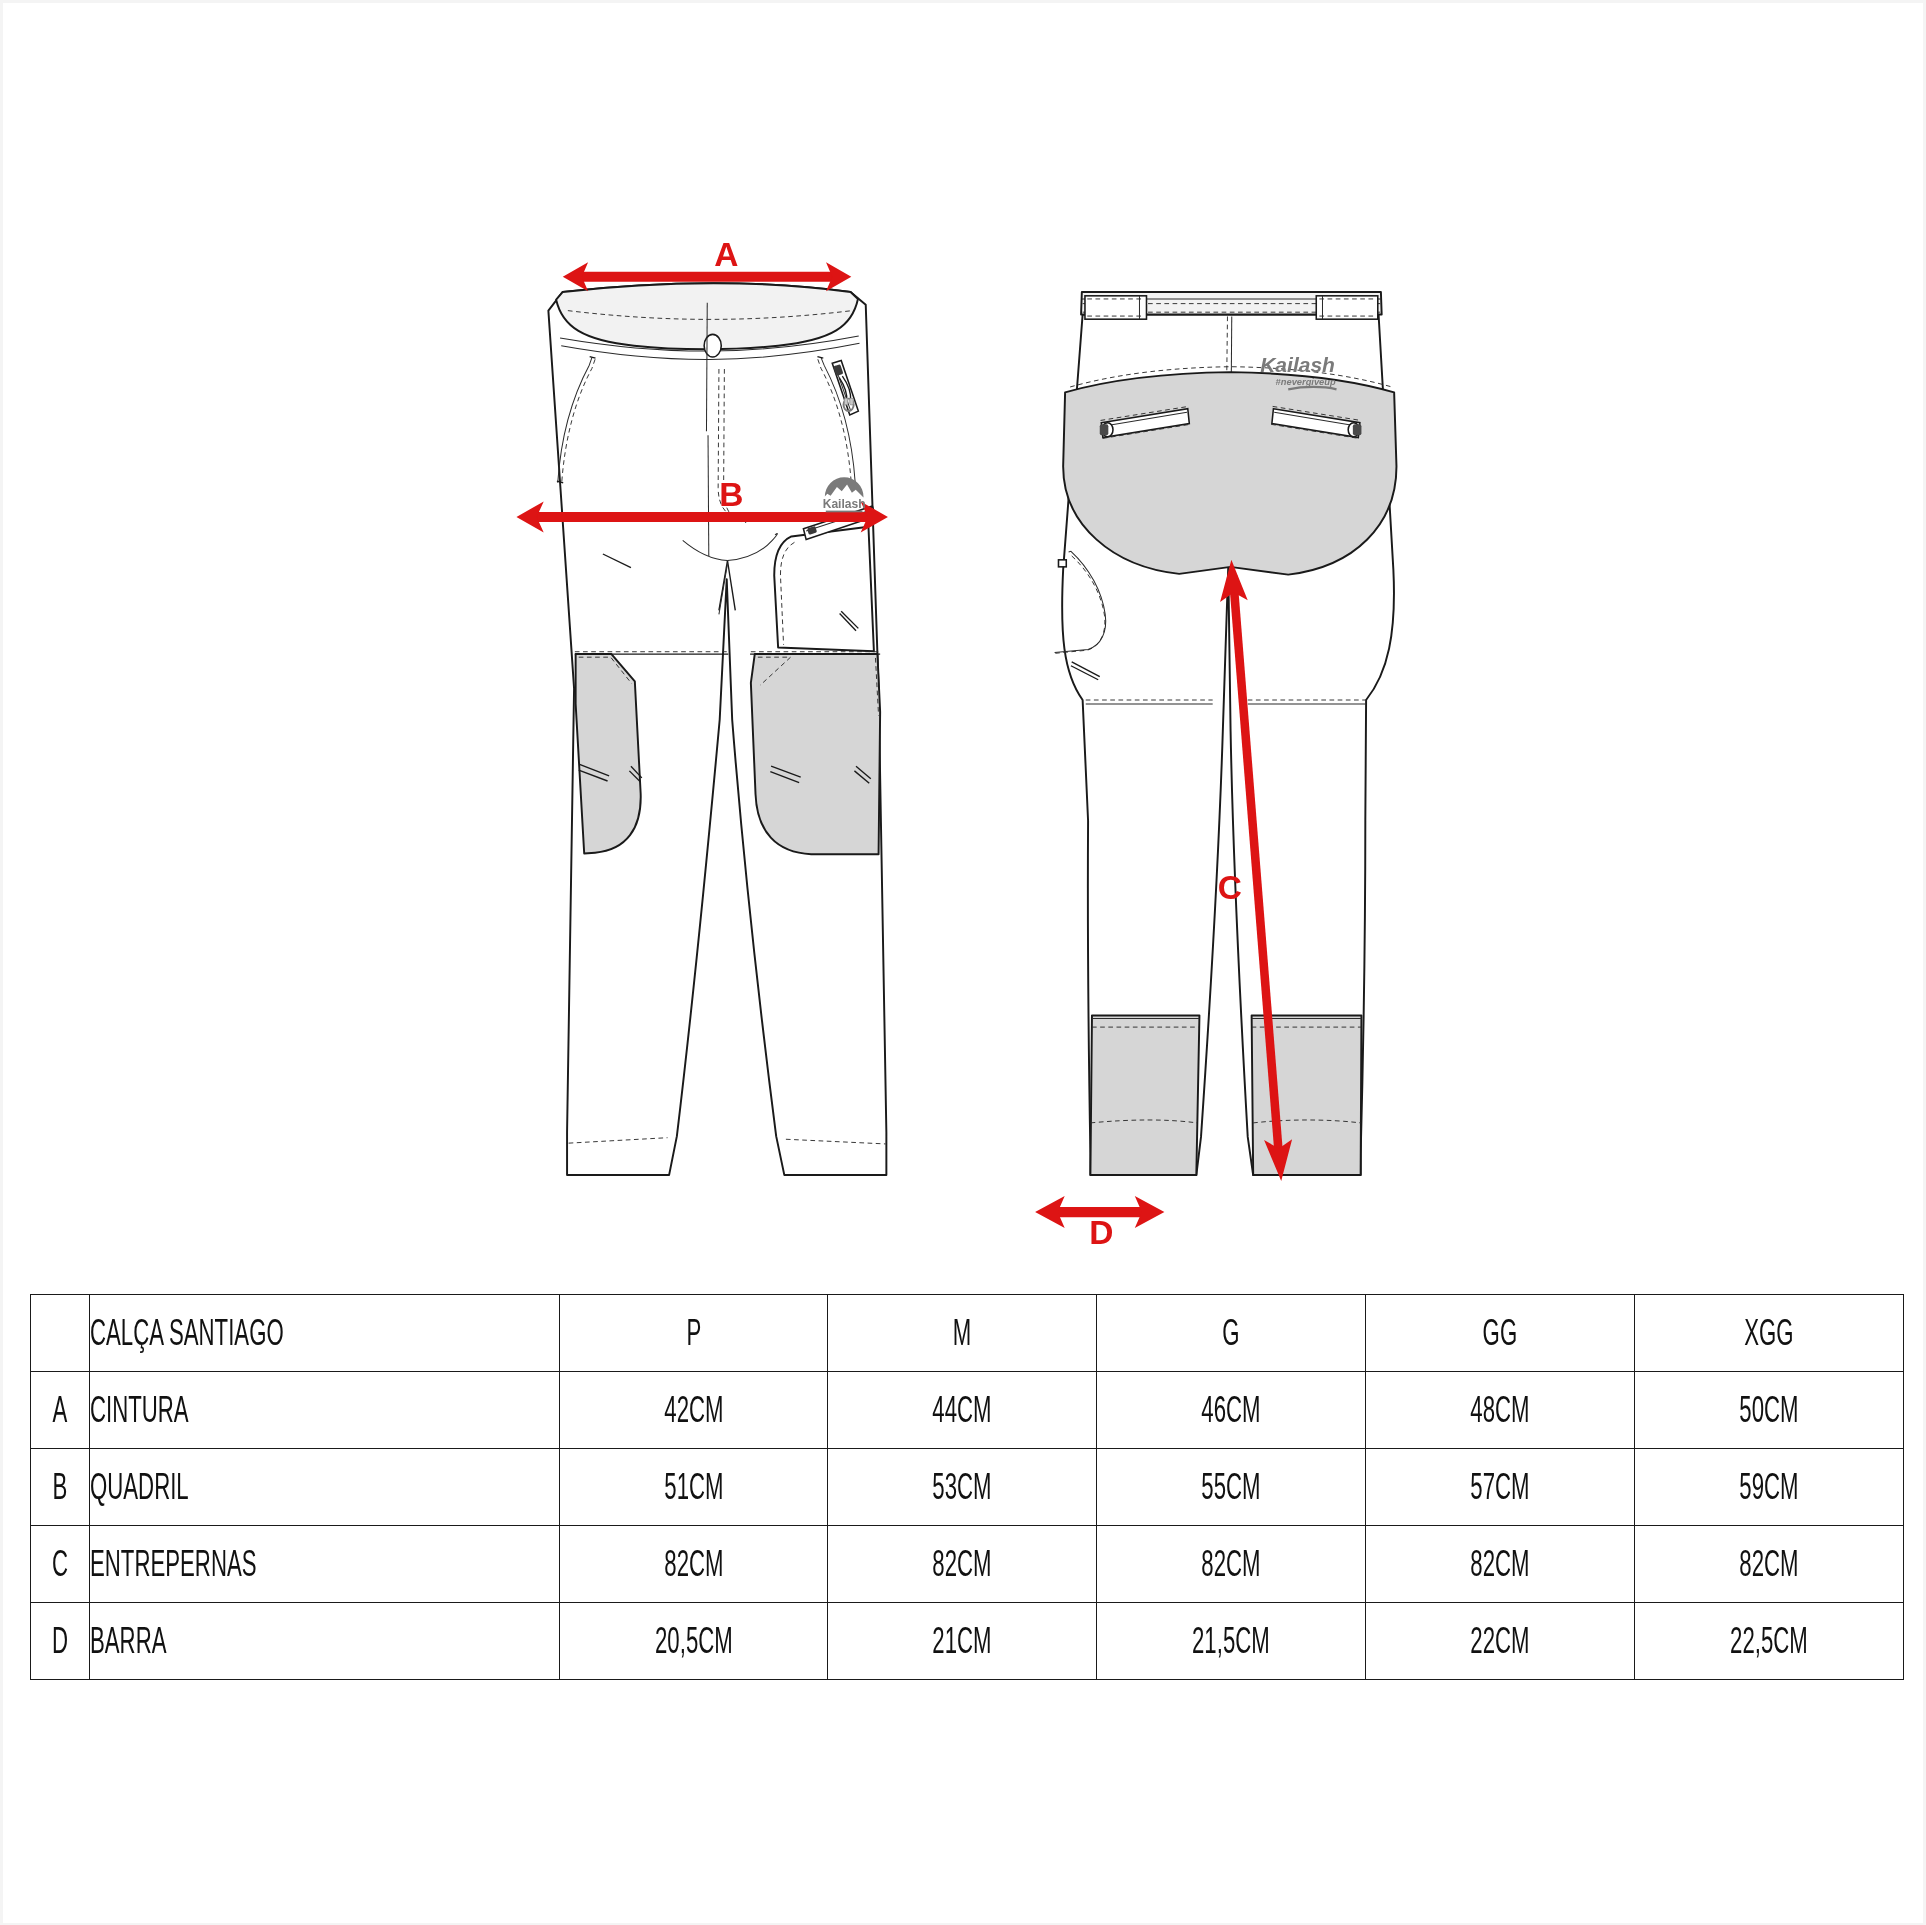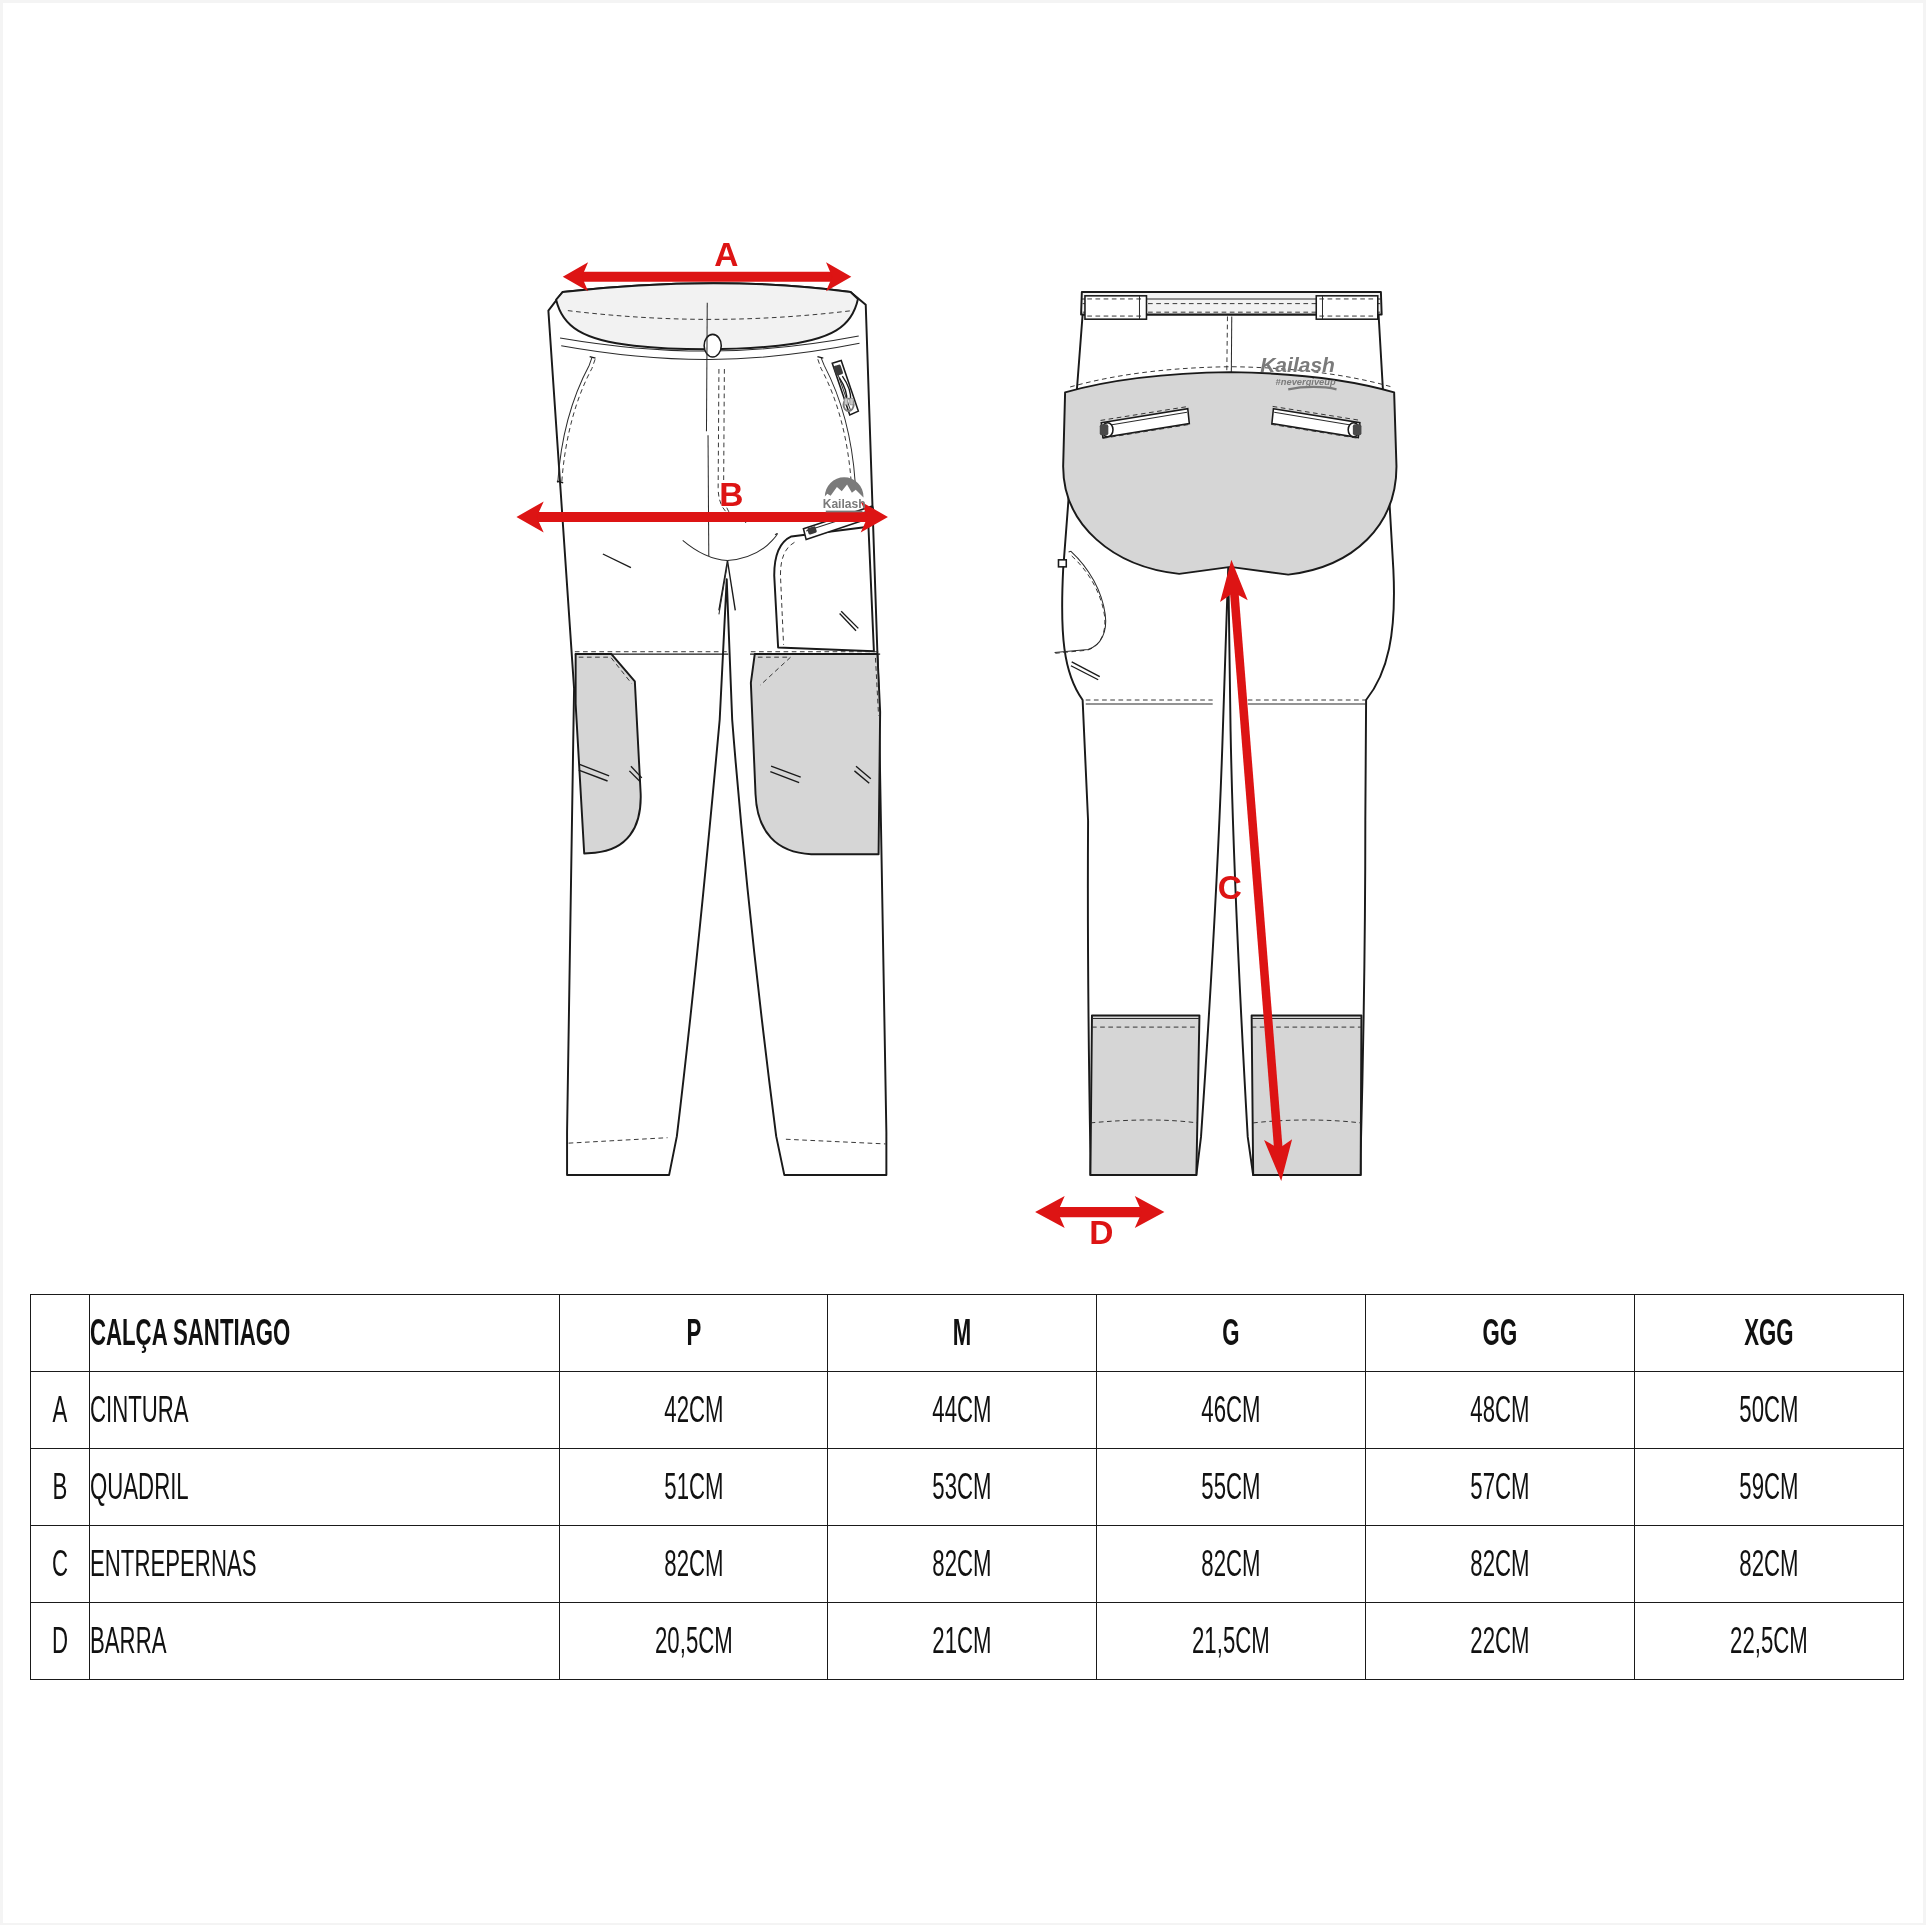--- a/index.html
+++ b/index.html
@@ -58,21 +58,21 @@
   }
   table.size-table td .cellinner {
     display: block;
     transform: scaleX(0.60);
     white-space: nowrap;
   }
   td.col-letter   { width: 58px; text-align: center; }
   td.col-name     { width: 469px; text-align: left;  padding-left: 10px; }
   td.col-name .cellinner { transform-origin: left center; }
   td.col-size     { text-align: center; }
-  tr.header-row td { font-weight: 700; margin-left: 12px; }
+  tr.header-row td { font-weight: 400; margin-left: 12px; }
   tr.header-row td.col-name .cellinner { transform-origin: left center; }
 </style>
 </head>
 <body>
 
 <div id="page">
 
   <div id="illustration">
   <svg viewBox="0 0 4945 3300" xmlns="http://www.w3.org/2000/svg">
     <defs>

